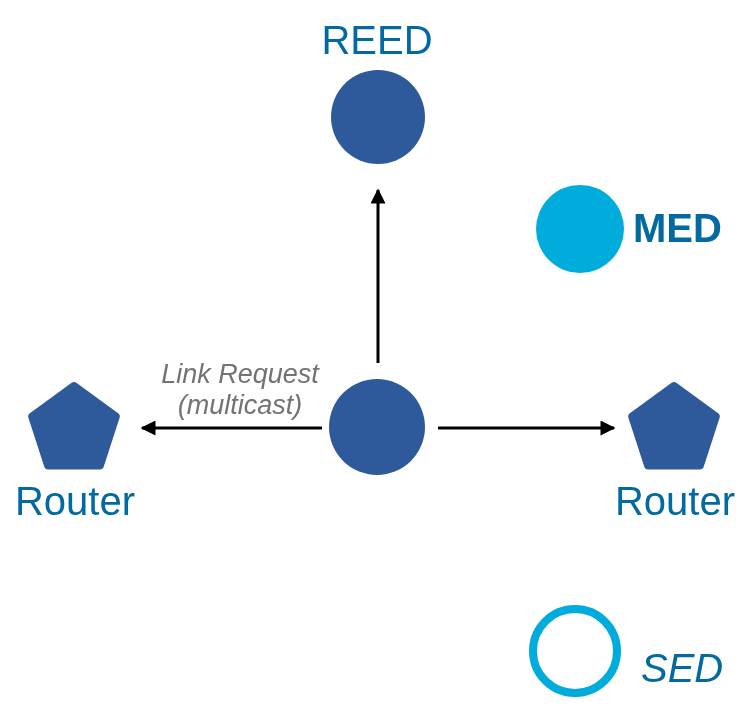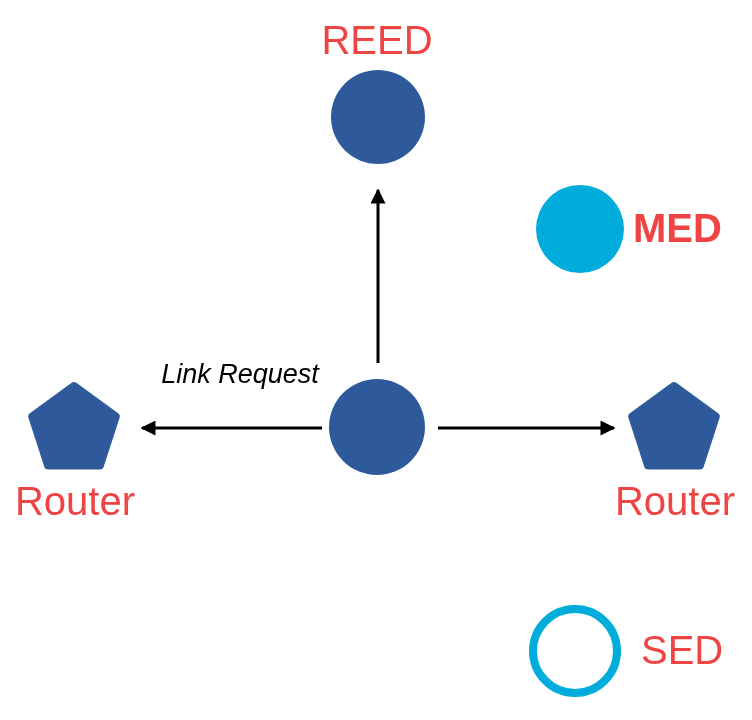--- a/index.html
+++ b/index.html
@@ -13,21 +13,21 @@
     height: 720px;
     background: #ffffff;
     overflow: hidden;
     font-family: "Liberation Sans", sans-serif;
     color: #1a1a1a;
   }
   .node-label {
     position: absolute;
     font-size: 40px;
     line-height: 1.2;
-    color: #ef4444;
+    color: #0369a1;
     white-space: nowrap;
   }
   .centered {
     text-align: center;
   }
   .circle {
     position: absolute;
     border-radius: 50%;
   }
   .blue-fill  { background: #2e5a9c; }
@@ -57,21 +57,21 @@
   }
   .annotation {
     position: absolute;
     left: 140px;
     top: 359px;
     width: 200px;
     text-align: center;
     font-size: 27px;
     line-height: 1.15;
     font-style: italic;
-    color: #000000;
+    color: #737373;
   }
 </style>
 </head>
 <body>
 
 <div class="canvas">
 
   <svg class="arrows" width="752" height="720" viewBox="0 0 752 720">
     <defs>
       <marker id="arrowhead" viewBox="0 0 10 10" refX="9" refY="5" markerWidth="7" markerHeight="5" orient="auto">
@@ -86,28 +86,29 @@
   <div class="node-label centered" style="left:277px; top:16px; width:200px;">REED</div>
   <div class="circle blue-fill" style="left:331px; top:70px; width:94px; height:94px;"></div>
 
   <div class="circle cyan-fill" style="left:536px; top:185px; width:88px; height:88px;"></div>
   <div class="node-label" style="left:633px; top:204px;font-weight:bold;">MED</div>
 
   <div class="circle blue-fill" style="left:329px; top:379px; width:96px; height:96px;"></div>
 
   <div class="annotation">
     <div>Link Request</div>
+    <div>(multicast)</div>
   </div>
 
   <svg class="pent" style="left:20px; top:376px;" width="108" height="108" viewBox="0 0 108 108">
     <polygon class="pentagon-shape" points="54,10 95.8,40.4 79.9,89.6 28.1,89.6 12.2,40.4"></polygon>
   </svg>
   <div class="node-label centered" style="left:0px; top:477px; width:150px;">Router</div>
 
   <svg class="pent" style="left:620px; top:376px;" width="108" height="108" viewBox="0 0 108 108">
     <polygon class="pentagon-shape" points="54,10 95.8,40.4 79.9,89.6 28.1,89.6 12.2,40.4"></polygon>
   </svg>
   <div class="node-label centered" style="left:600px; top:477px; width:150px;">Router</div>
 
   <div class="circle sed-circle" style="left:529px; top:605px; width:92px; height:92px;"></div>
-  <div class="node-label" style="left:641px; top:626px;">SED</div>
+  <div class="node-label" style="left:641px; top:644px;font-style:italic;">SED</div>
 
 </div>
 
 </body></html>

